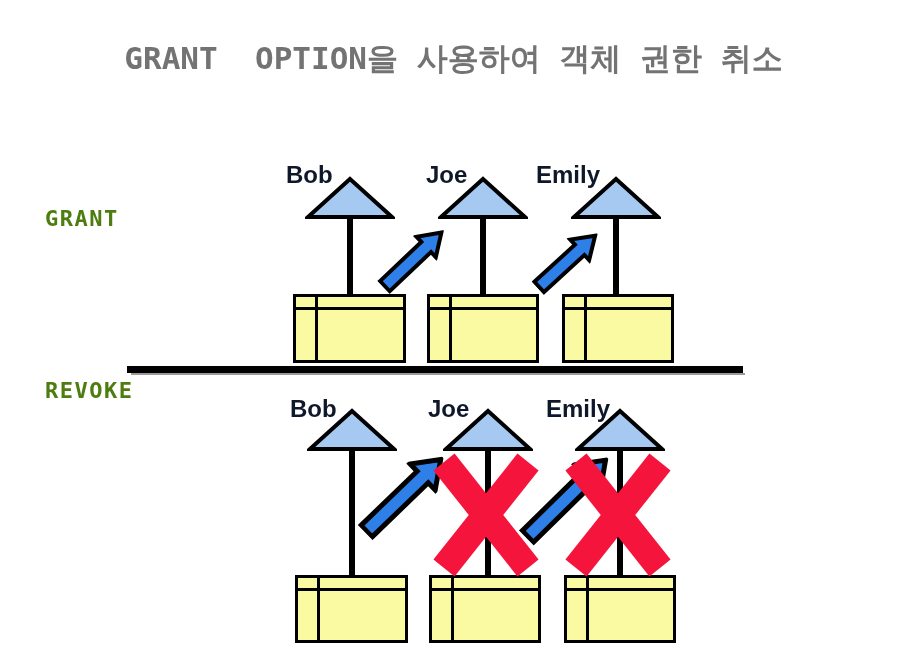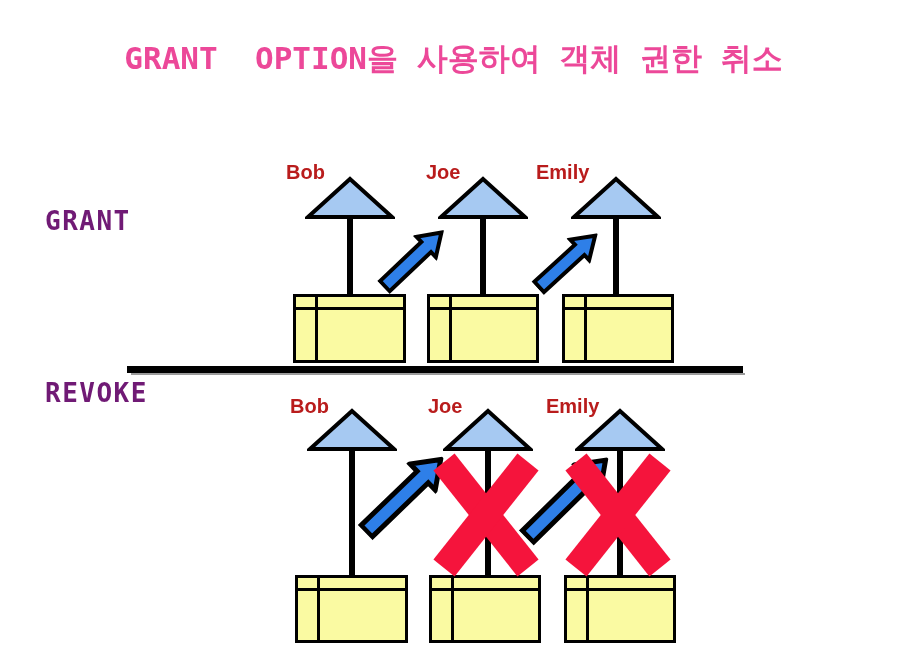--- a/index.html
+++ b/index.html
@@ -3,30 +3,30 @@
 <meta charset="utf-8">
 <style>
   html,body { margin:0; padding:0; background:#ffffff; }
   #stage {
     position:relative; width:907px; height:664px; background:#ffffff;
     overflow:hidden; font-family:"Liberation Sans", sans-serif; color:#000;
   }
   .title {
     position:absolute; left:0; top:38px; width:100%; text-align:center;
     font-family:"DejaVu Sans Mono","DejaVu Sans",monospace;
-    font-weight:bold; font-size:31px; white-space:pre; color:#ec4899;
+    font-weight:bold; font-size:31px; white-space:pre; color:#737373;
   }
   .slabel {
     position:absolute;
     font-family:"DejaVu Sans Mono","DejaVu Sans Mono",monospace;
-    font-weight:bold; font-size:26px; letter-spacing:1.5px; color:#701a75;
+    font-weight:bold; font-size:22px; letter-spacing:1.5px; color:#4d7c0f;
   }
   .pname {
     position:absolute; font-family:"Liberation Sans",sans-serif;
-    font-weight:bold; font-size:20px; color:#b91c1c;
+    font-weight:bold; font-size:24px; color:#0f172a;
   }
   .tri { position:absolute; width:90px; height:44px; }
   .stick { position:absolute; width:6px; background:#000000; }
   .tbl {
     position:absolute; background:#FAFAA2; border:3px solid #000;
     box-sizing:border-box;
   }
   .tbl .h-line { position:absolute; left:-1px; right:-1px; top:10px; height:3px; background:#000; }
   .tbl .v-line { position:absolute; top:-1px; bottom:-1px; left:19px; width:3px; background:#000; }
   .arrow { position:absolute; transform-origin:50% 50%; }

